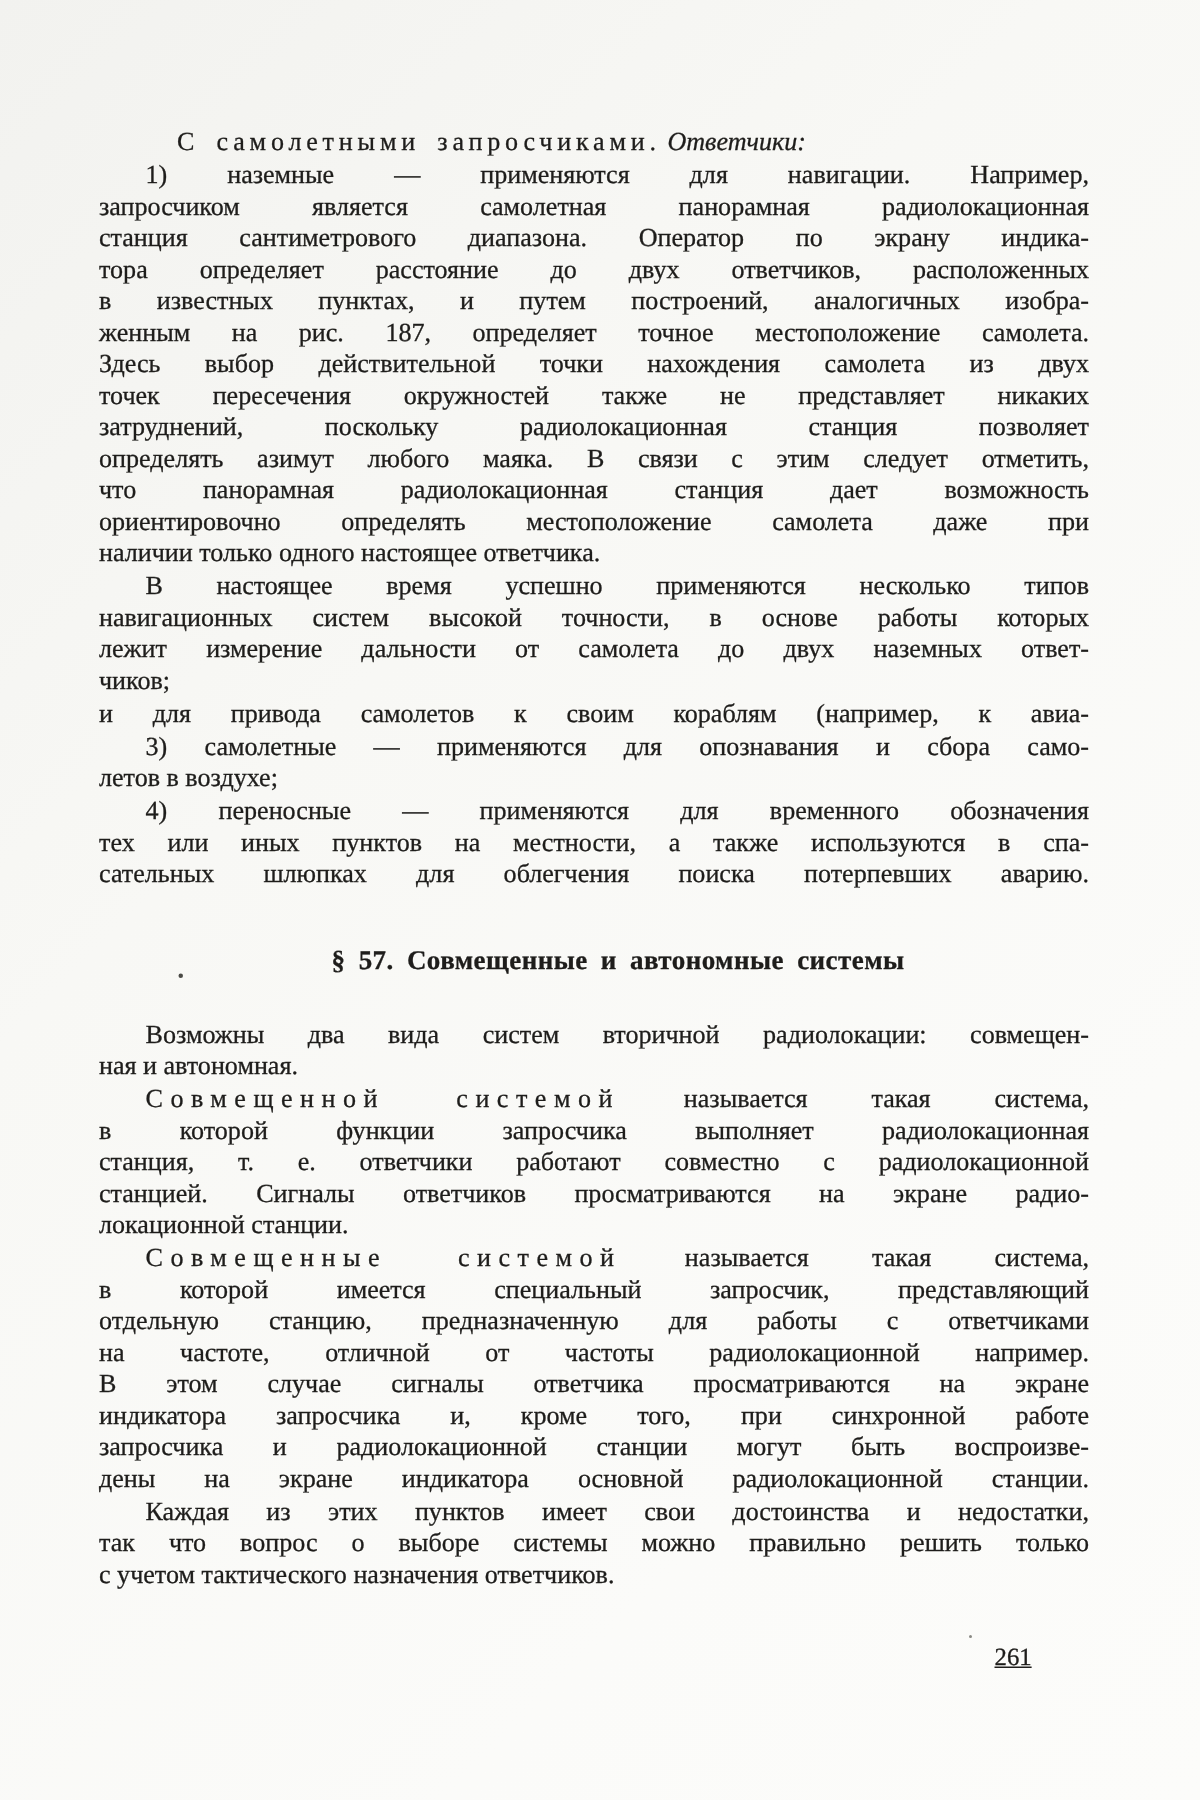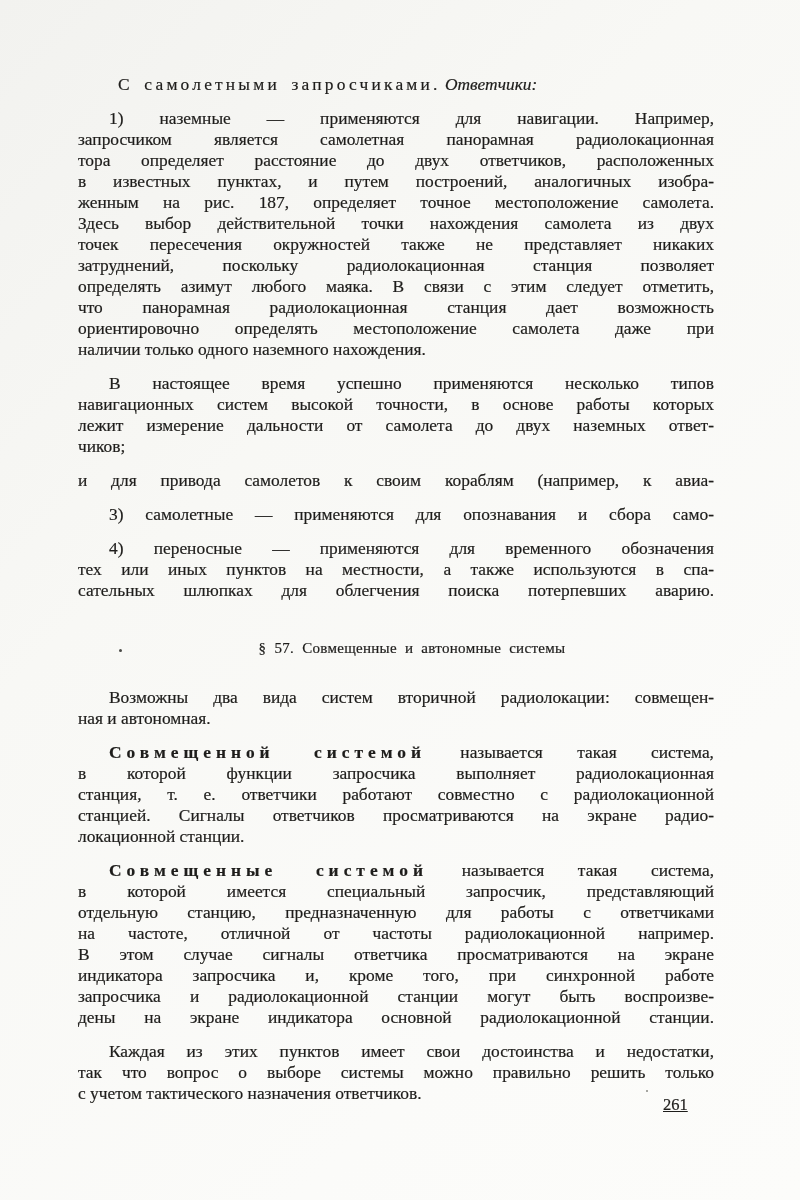--- a/index.html
+++ b/index.html
@@ -7,77 +7,79 @@
     width:800px;height:1200px;position:relative;overflow:hidden;
     background:#f8f8f5;
     font-family:"Liberation Serif","DejaVu Serif",serif;
   }
   .page{
     position:absolute;inset:0;
     background:linear-gradient(135deg,#f2f2ef 0%,#f8f8f5 35%,#fbfbf9 75%,#fcfcfa 100%);
     color:var(--ink,#1e1d1b);
   }
   #text-column{
-    position:absolute;left:65px;top:74px;width:662px;
+    position:absolute;left:65px;top:84px;width:662px;
     font-size:17.4px;color:var(--ink,#1e1d1b);
     -webkit-text-stroke:0.2px var(--ink,#1e1d1b);
   }
   .ln{height:21px;line-height:21px;text-align:left;}
   .ln.j{text-align:justify;text-align-last:justify;}
   .ln.ind{text-indent:31px;}
   .ln.intro{text-indent:53px;}
-  .para{margin:13px;}
+  .para{margin:1px;}
   .spaced{letter-spacing:3.2px;word-spacing:4px;}
-  .spaced2{letter-spacing:5px;font-weight:bold;}
+  .spaced2{letter-spacing:5px;}
   .it{font-style:italic;}
   .hd{
     height:21px;line-height:21px;margin:37px 0 28px 0;
-    font-weight:normal;font-size:15px;text-align:center;
+    font-weight:bold;font-size:18px;text-align:center;
     word-spacing:4px;letter-spacing:0.3px;padding-left:32px;
   }
   .pgnum{
     position:absolute;left:663px;top:1094px;width:40px;
     font-size:16.5px;line-height:21px;color:var(--ink,#1e1d1b);text-decoration:underline;
     -webkit-text-stroke:0.2px var(--ink,#1e1d1b);
   }
   .dot{position:absolute;background:#4a4a46;border-radius:50%;}
   .d1{left:119px;top:649px;width:3px;height:3px;}
   .d2{left:646px;top:1090px;width:2px;height:2px;background:#8a8a84;}
 </style>
 </head>
 <body style="--paper: #f8f8f5; --ink: #1e1d1b; background: rgb(248, 248, 245);">
 
 <div class="page">
   <div id="text-column">
     <div class="ln intro"><span class="spaced">С самолетными запросчиками.</span> <span class="it">Ответчики:</span></div>
       <div class="para">
         <div class="ln ind j">1) наземные — применяются для навигации. Например,</div>
         <div class="ln j">запросчиком является самолетная панорамная радиолокационная</div>
+        <div class="ln j">станция сантиметрового диапазона. Оператор по экрану индика-</div>
         <div class="ln j">тора определяет расстояние до двух ответчиков, расположенных</div>
         <div class="ln j">в известных пунктах, и путем построений, аналогичных изобра-</div>
         <div class="ln j">женным на рис. 187, определяет точное местоположение самолета.</div>
         <div class="ln j">Здесь выбор действительной точки нахождения самолета из двух</div>
         <div class="ln j">точек пересечения окружностей также не представляет никаких</div>
         <div class="ln j">затруднений, поскольку радиолокационная станция позволяет</div>
         <div class="ln j">определять азимут любого маяка. В связи с этим следует отметить,</div>
         <div class="ln j">что панорамная радиолокационная станция дает возможность</div>
         <div class="ln j">ориентировочно определять местоположение самолета даже при</div>
-        <div class="ln">наличии только одного наземного нахождения.</div>
+        <div class="ln">наличии только одного настоящее ответчика.</div>
       </div>
       <div class="para">
         <div class="ln ind j">В настоящее время успешно применяются несколько типов</div>
         <div class="ln j">навигационных систем высокой точности, в основе работы которых</div>
         <div class="ln j">лежит измерение дальности от самолета до двух наземных ответ-</div>
         <div class="ln">чиков;</div>
       </div>
       <div class="para">
         <div class="ln j">и для привода самолетов к своим кораблям (например, к авиа-</div>
       </div>
       <div class="para">
         <div class="ln ind j">3) самолетные — применяются для опознавания и сбора само-</div>
+        <div class="ln">летов в воздухе;</div>
       </div>
       <div class="para">
         <div class="ln ind j">4) переносные — применяются для временного обозначения</div>
         <div class="ln j">тех или иных пунктов на местности, а также используются в спа-</div>
         <div class="ln j">сательных шлюпках для облегчения поиска потерпевших аварию.</div>
       </div>
       <div class="hd" id="heading">§ 57. Совмещенные и автономные системы</div>
   <div class="para">
         <div class="ln ind j">Возможны два вида систем вторичной радиолокации: совмещен-</div>
         <div class="ln">ная и автономная.</div>

